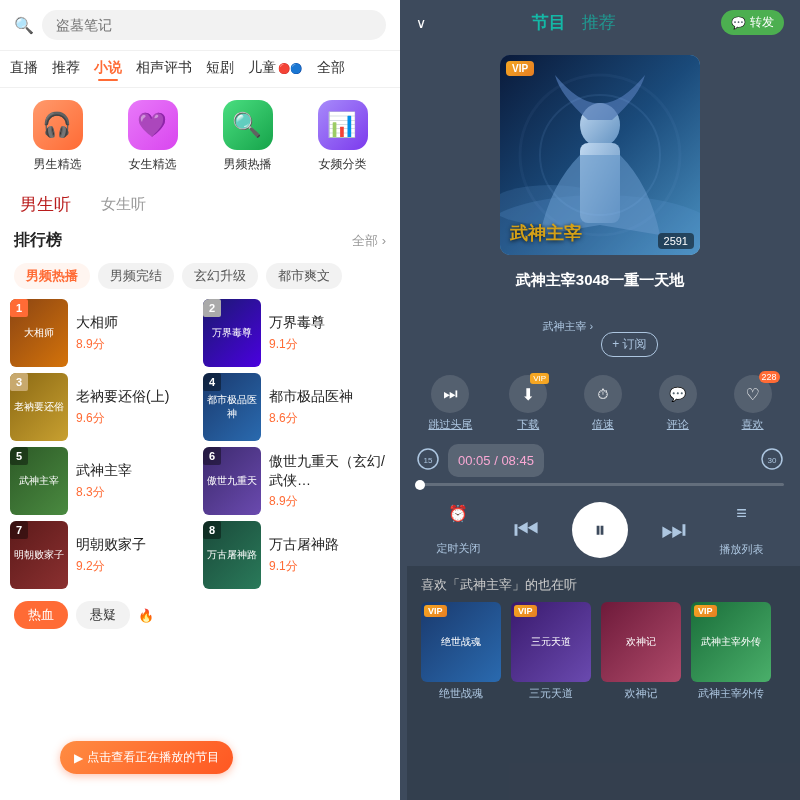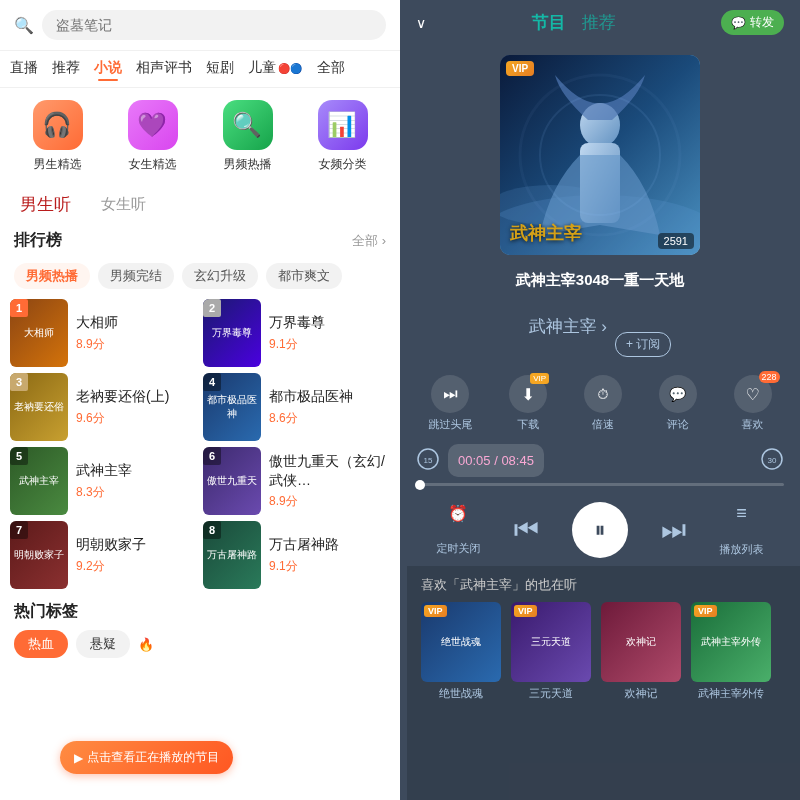--- a/index.html
+++ b/index.html
@@ -363,21 +363,21 @@
     }
     .track-sub {
       display: flex;
       align-items: center;
       justify-content: center;
       gap: 8px;
       padding: 4px 0 10px;
     }
     .track-series {
       color: #adc6e0;
-      font-size: 17px;
+      font-size: 11px;
       cursor: pointer;
     }
     .subscribe-btn {
       background: transparent;
       border: 1px solid #adc6e0;
       color: #adc6e0;
       border-radius: 12px;
       padding: 3px 10px;
       font-size: 12px;
       cursor: pointer;
@@ -414,20 +414,21 @@
       right: -2px;
       background: #f5a623;
       color: #fff;
       font-size: 8px;
       padding: 1px 3px;
       border-radius: 3px;
     }
     .action-label {
       font-size: 11px;
       color: #adc6e0;
+      text-decoration: underline;
     }
 
     .progress-section {
       padding: 4px 16px;
     }
     .time-display {
       display: flex;
       align-items: center;
       gap: 8px;
       margin-bottom: 6px;
@@ -747,21 +748,20 @@
           <div class="book-rank rank-other">8</div>
         </div>
         <div class="book-info">
           <div class="book-name">万古屠神路</div>
           <div class="book-score">9.1分</div>
         </div>
       </div>
     </div>
 
     <div class="hot-tags">
-      <div class="hot-tags-title">热门标签</div>
       <div class="hot-tags-list">
         <span class="hot-tag active">热血</span>
         <div class="floating-btn">
           <span>▶</span>
           <span>点击查看正在播放的节目</span>
         </div>
         <span class="hot-tag">悬疑</span>
         <span style="color:#ff6b35;font-size:13px;">🔥</span>
       </div>
     </div>

